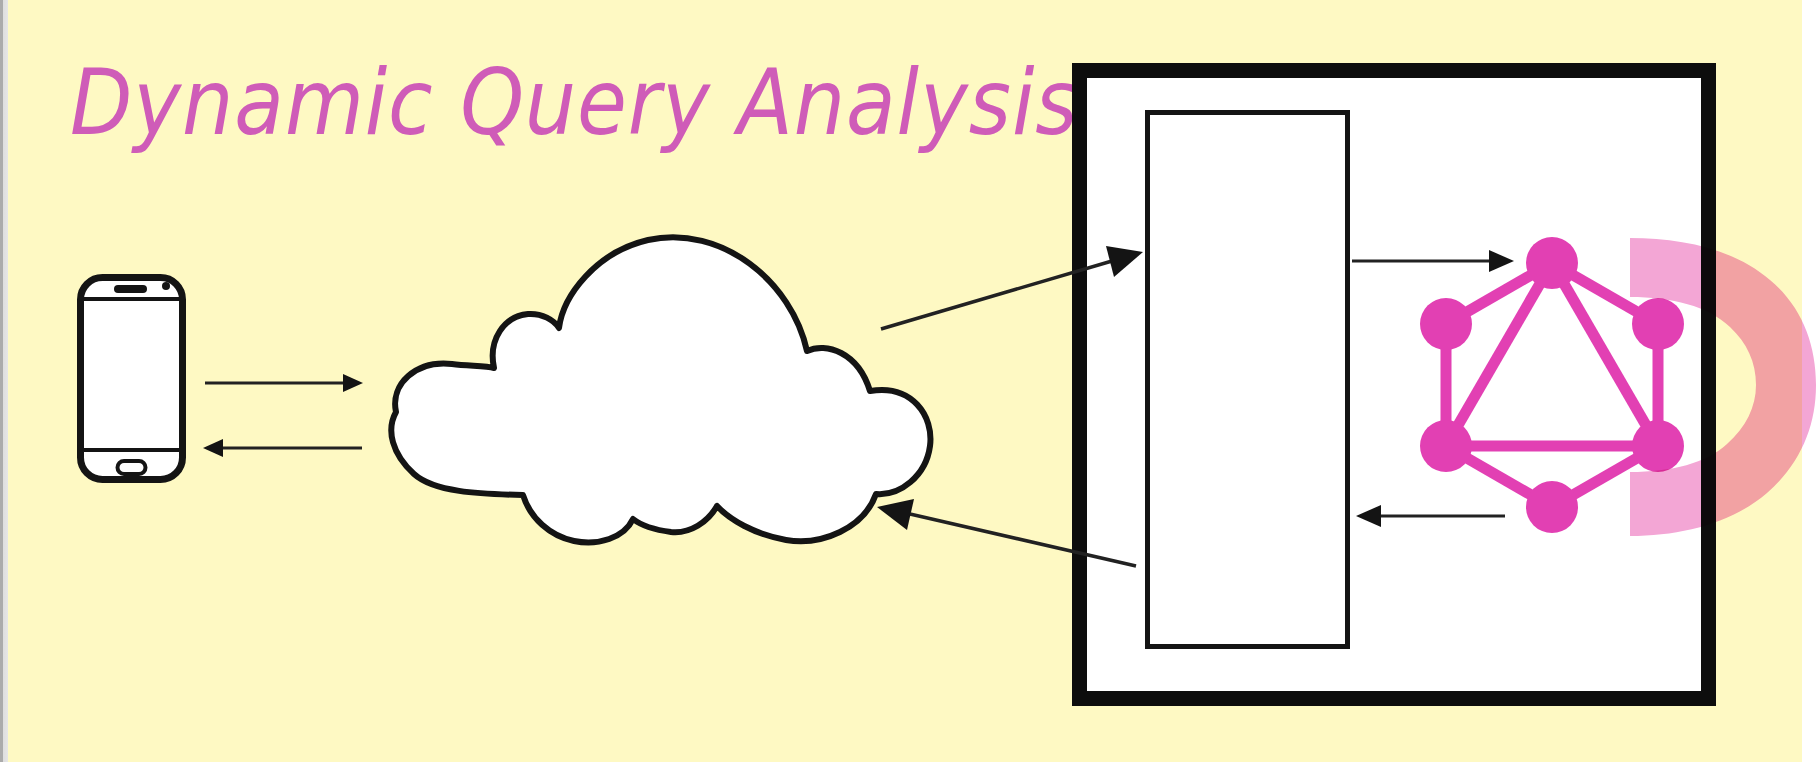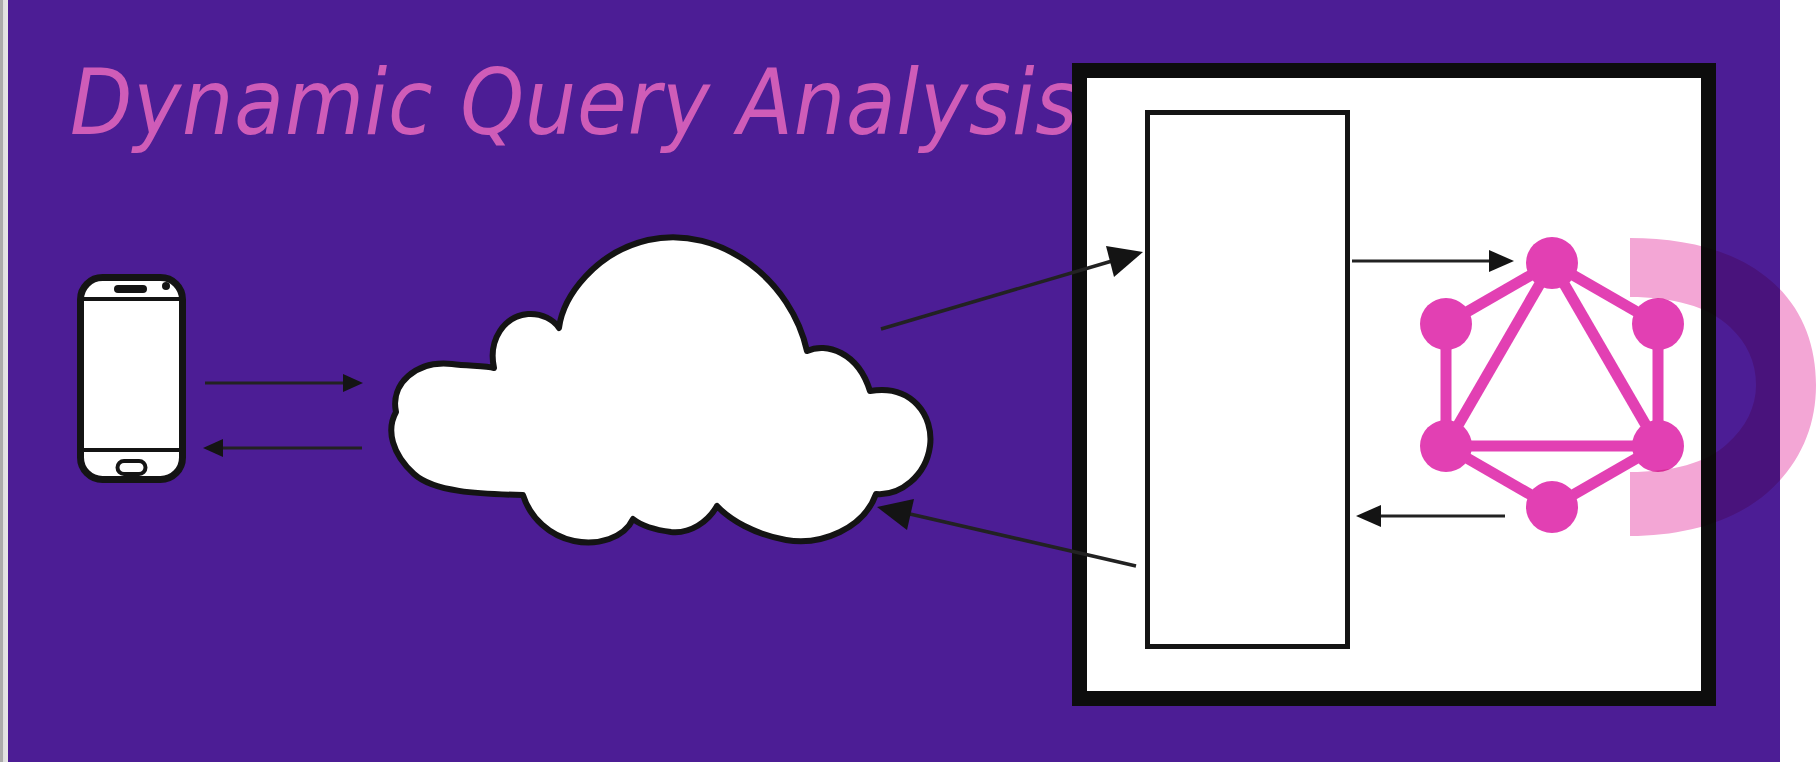--- a/index.html
+++ b/index.html
@@ -8,21 +8,22 @@
     background: #ffffff;
     width: 1816px;
     height: 762px;
     overflow: hidden;
     font-family: "DejaVu Sans", sans-serif;
   }
   .stage {
     position: relative;
     width: 1780px;
     height: 762px;
-    background: #4c1d95;
+    background: #fef9c3;
+    padding-left: 22px;
   }
   .edge-strip {
     position: absolute;
     left: 0; top: 0;
     width: 8px; height: 762px;
     background: linear-gradient(90deg, #ababab 0px, #ababab 3px, #dedede 3px, #e6e6e6 8px);
   }
   .title {
     position: absolute;
     left: 70px;

